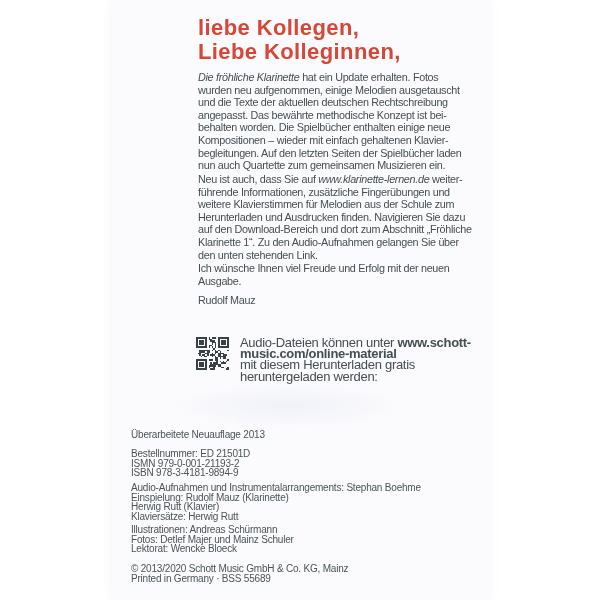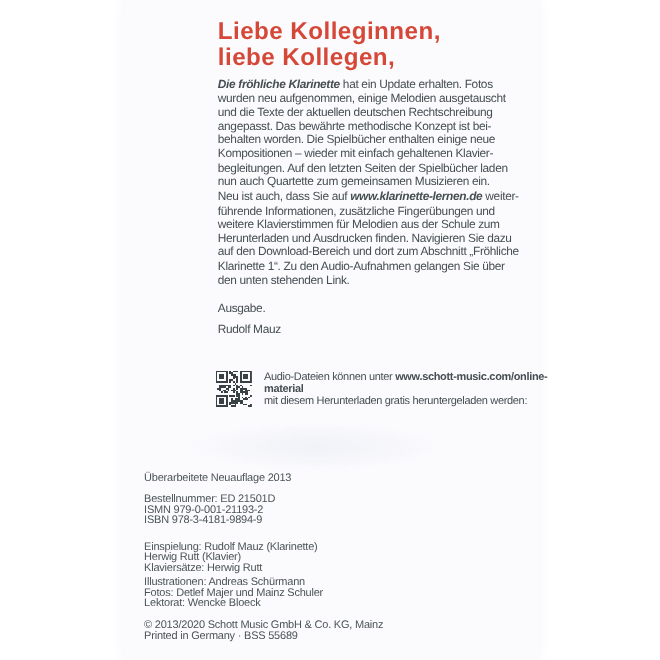--- a/index.html
+++ b/index.html
@@ -34,32 +34,32 @@
     letter-spacing: -0.3px;
     color: var(--body_text, #454e51);
   }
   .par-intro   { top: 71px; }
   .par-online  { top: 173px; }
   .par-closing { top: 262px; }
   .signature   { position: absolute; left: 86px; top: 294px;
                  font-size: 10.8px; letter-spacing: -0.3px;
                  color: var(--body_text, #454e51); }
 
-  .bi { font-weight: 700; font-style: italic; }
+  .bi { font-weight: 400; font-style: italic; }
   .b  { font-weight: 700; }
 
   .qr-box {
     position: absolute; left: 84px; top: 337px;
     width: 33px; height: 33px;
   }
   .qr-box svg { display: block; width: 33px; height: 33px; }
 
   .download-note {
     position: absolute; left: 128px; top: 337px; width: 258px;
-    font-size: 10px; line-height: 11.2px;
+    font-size: 13px; line-height: 11.2px;
     letter-spacing: -0.3px;
     color: var(--body_text, #454e51);
   }
 
   .smudge {
     position: absolute; left: 60px; top: 385px;
     width: 230px; height: 42px;
     background: radial-gradient(ellipse at center,
                 rgba(140,175,205,0.10), rgba(140,175,205,0) 70%);
     filter: blur(2px);
@@ -76,29 +76,29 @@
   .col-credits    { top: 483px; }
   .col-production { top: 525px; }
 </style>
 </head>
 <body>
 
 <div class="canvas">
   <div class="book-page">
 
     <div class="page-title">
+      <div>liebe Kollegen,</div>
       <div>Liebe Kolleginnen,</div>
-      <div>liebe Kollegen,</div>
     </div>
 
     <div class="body-par par-intro"><span class="bi">Die fröhliche Klarinette</span><span> hat ein Update erhalten. Fotos</span><br><span>wurden neu aufgenommen, einige Melodien ausgetauscht</span><br><span>und die Texte der aktuellen deutschen Rechtschreibung</span><br><span>angepasst. Das bewährte methodische Konzept ist bei-</span><br><span>behalten worden. Die Spielbücher enthalten einige neue</span><br><span>Kompositionen – wieder mit einfach gehaltenen Klavier-</span><br><span>begleitungen. Auf den letzten Seiten der Spielbücher laden</span><br><span>nun auch Quartette zum gemeinsamen Musizieren ein.</span></div>
 
     <div class="body-par par-online"><span>Neu ist auch, dass Sie auf </span><span class="bi">www.klarinette-lernen.de</span><span> weiter-</span><br><span>führende Informationen, zusätzliche Fingerübungen und</span><br><span>weitere Klavierstimmen für Melodien aus der Schule zum</span><br><span>Herunterladen und Ausdrucken finden. Navigieren Sie dazu</span><br><span>auf den Download-Bereich und dort zum Abschnitt „Fröhliche</span><br><span>Klarinette 1“. Zu den Audio-Aufnahmen gelangen Sie über</span><br><span>den unten stehenden Link.</span></div>
 
-    <div class="body-par par-closing"><br><span>Ausgabe.</span></div>
+    <div class="body-par par-closing"><span>Ich wünsche Ihnen viel Freude und Erfolg mit der neuen</span><br><span>Ausgabe.</span></div>
 
     <div class="signature">Rudolf Mauz</div>
 
     <div class="qr-box">
         <svg viewBox="0 0 21 21" shape-rendering="crispEdges">
           <rect x="0" y="0" width="21" height="21" fill="transparent"></rect>
           <rect x="8" y="0" width="1" height="1" fill="#3a4144"></rect>
           <rect x="10" y="0" width="1" height="1" fill="#3a4144"></rect>
           <rect x="11" y="0" width="1" height="1" fill="#3a4144"></rect>
           <rect x="12" y="0" width="1" height="1" fill="#3a4144"></rect>
@@ -230,18 +230,18 @@
       </div>
 
     <div class="download-note"><span>Audio-Dateien können unter </span><span class="b">www.schott-music.com/online-material</span><br><span>mit diesem Herunterladen gratis heruntergeladen werden:</span></div>
 
     <div class="smudge"></div>
 
     <div class="colophon-block col-edition"><span>Überarbeitete Neuauflage 2013</span></div>
 
     <div class="colophon-block col-numbers"><span>Bestellnummer: ED 21501D</span><br><span>ISMN 979-0-001-21193-2</span><br><span>ISBN 978-3-4181-9894-9</span></div>
 
-    <div class="colophon-block col-credits"><br><span>Einspielung: Rudolf Mauz (Klarinette)</span><br><span>Herwig Rutt (Klavier)</span><br><span>Klaviersätze: Herwig Rutt</span></div>
+    <div class="colophon-block col-credits"><span>Audio-Aufnahmen und Instrumentalarrangements: Stephan Boehme</span><br><span>Einspielung: Rudolf Mauz (Klarinette)</span><br><span>Herwig Rutt (Klavier)</span><br><span>Klaviersätze: Herwig Rutt</span></div>
 
     <div class="colophon-block col-production"><span>Illustrationen: Andreas Schürmann</span><br><span>Fotos: Detlef Majer und Mainz Schuler</span><br><span>Lektorat: Wencke Bloeck</span><br><br><span>© 2013/2020 Schott Music GmbH &amp; Co. KG, Mainz</span><br><span>Printed in Germany · BSS 55689</span></div>
 
   </div>
 </div>
 
 </body></html>

